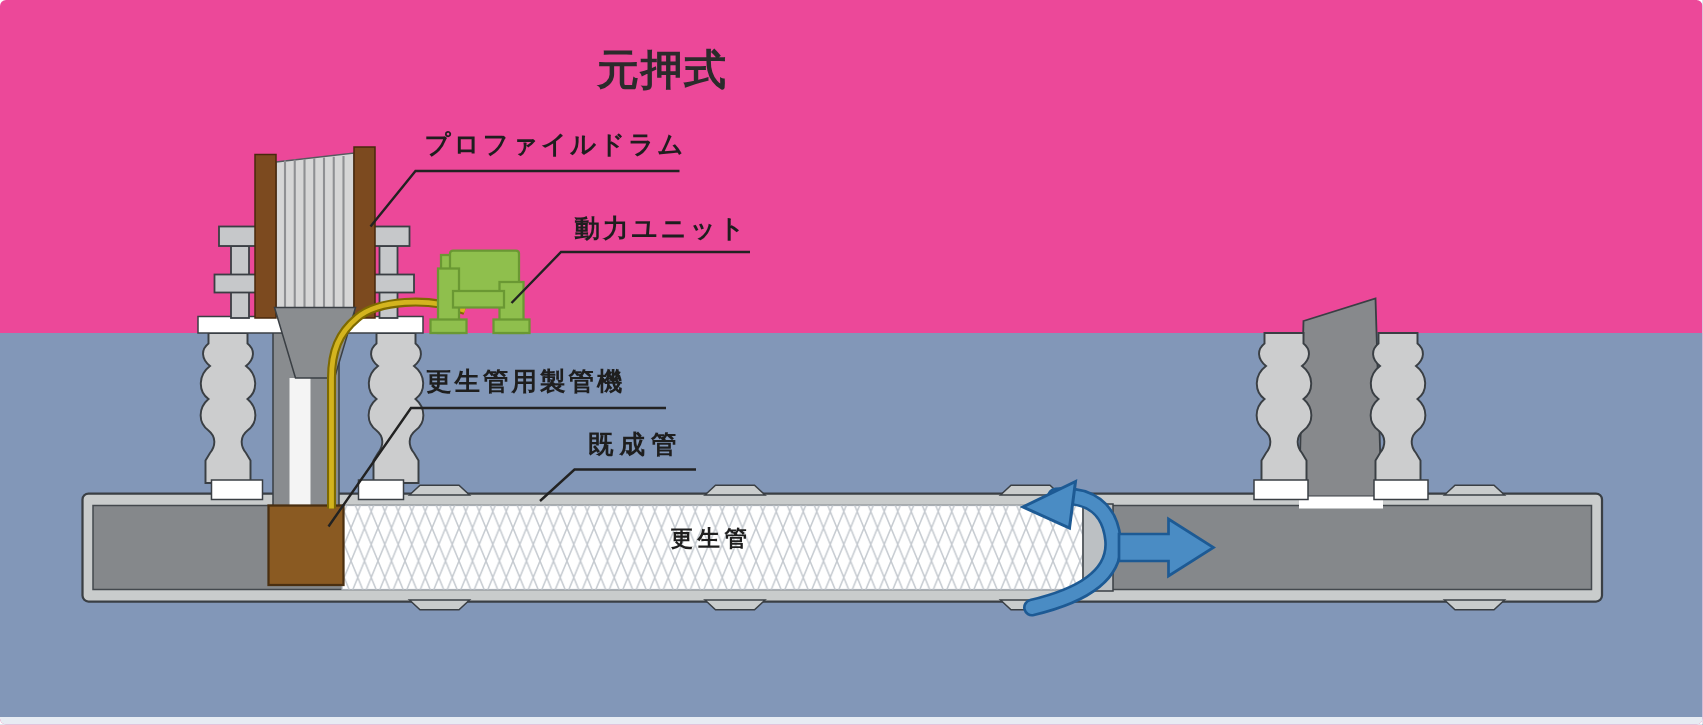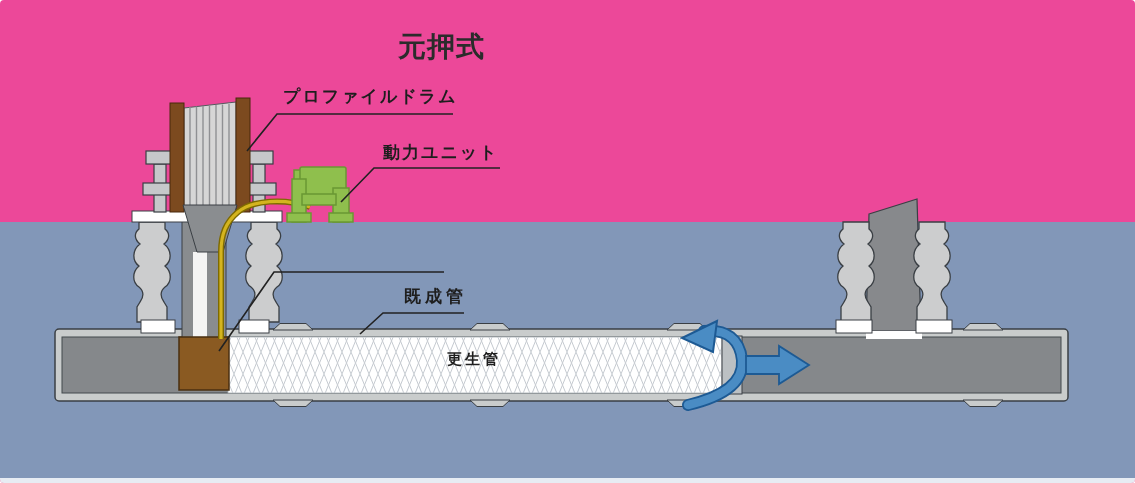--- a/index.html
+++ b/index.html
@@ -15,21 +15,21 @@
   }
   .title-main{font-size:28px;font-weight:bold;letter-spacing:1px;}
   .title-sub{font-size:18px;font-weight:bold;letter-spacing:0px;}
   .callout{
     position:absolute;font-weight:bold;color:#1e1e1e;font-size:17px;
     letter-spacing:2px;white-space:nowrap;
   }
   .lbl-profile-drum{left:283px;top:85px;}
   .lbl-power-unit{left:383px;top:141px;}
   .lbl-machine{left:284px;top:243px;}
-  .lbl-existing-pipe{left:404px;top:285px;letter-spacing:4px;}
+  .lbl-existing-pipe{left:392px;top:285px;letter-spacing:4px;}
   .lbl-rehab-pipe{left:447px;top:350px;font-size:15px;letter-spacing:3px;}
 </style>
 </head>
 <body>
 
 <div class="canvas">
 
   <svg class="diagram-svg" width="1135" height="483" viewBox="0 0 1135 483">
     <defs>
       <pattern id="hatch" patternUnits="userSpaceOnUse" width="9" height="22">
@@ -142,15 +142,16 @@
       <polyline points="360,334 383,313 464,313"></polyline>
     </g>
   </svg>
 
   <div class="title">
     <span class="title-main">元押式</span>
   </div>
 
   <div class="callout lbl-profile-drum">プロファイルドラム</div>
   <div class="callout lbl-power-unit">動力ユニット</div>
+  <div class="callout lbl-machine">更生管用製管機</div>
   <div class="callout lbl-existing-pipe">既成管</div>
   <div class="callout lbl-rehab-pipe">更生管</div>
 </div>
 
 </body></html>

